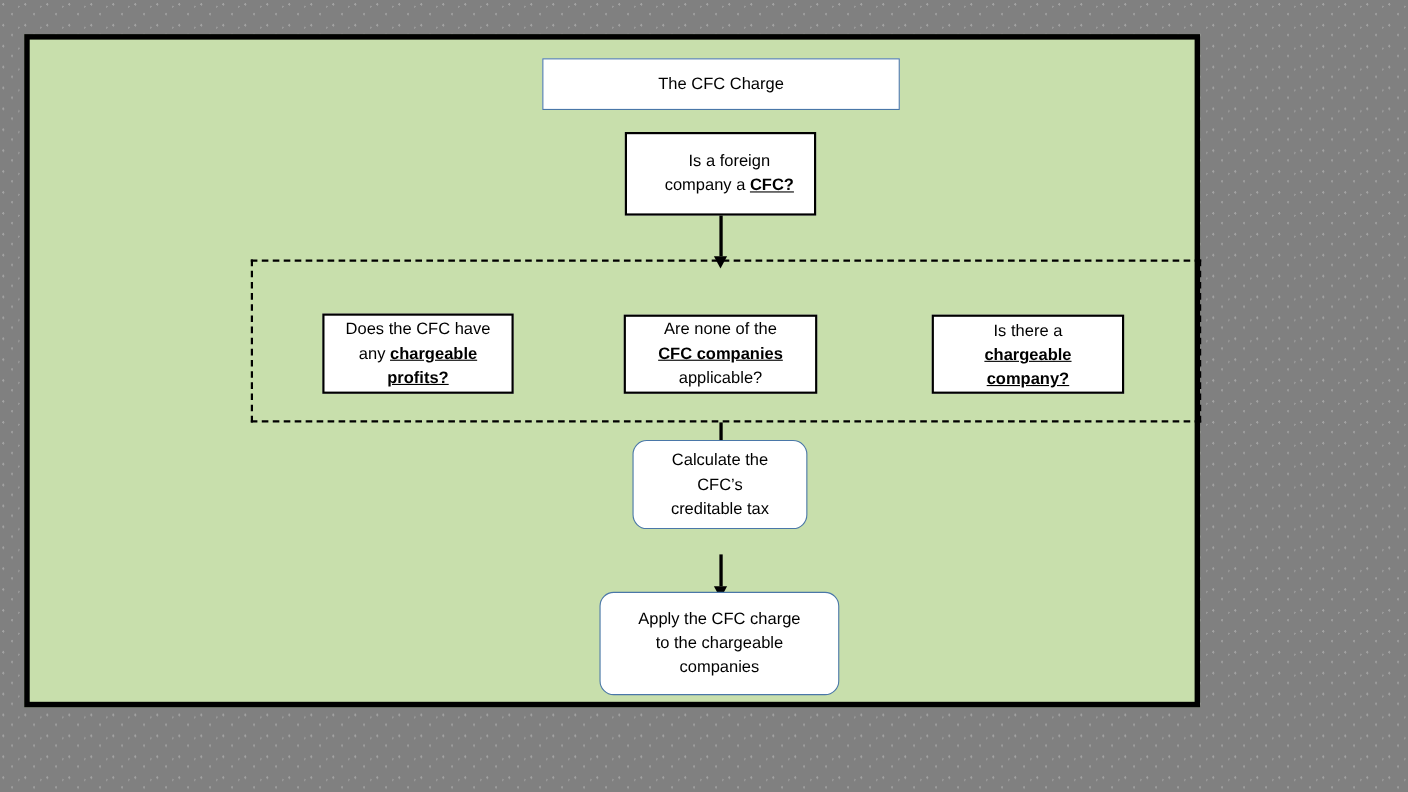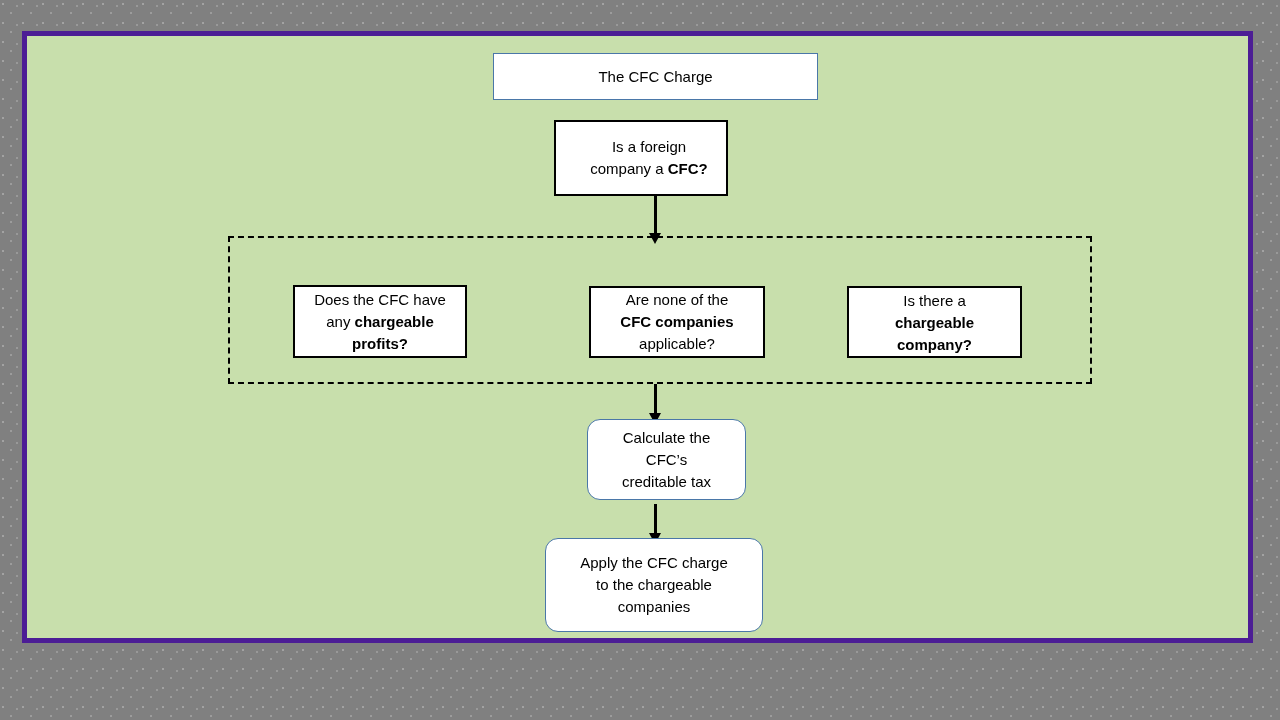--- a/index.html
+++ b/index.html
@@ -17,24 +17,24 @@
       radial-gradient(circle at 17px 6px, rgba(190,190,190,0.40) 0.8px, transparent 1.1px);
     background-size: 20px 19px, 20px 19px, 20px 19px;
     font-family: "Liberation Sans", sans-serif;
   }
 
   
   #slide-frame {
     position: absolute;
     left: 22px;
     top: 31px;
-    width: 1231px;
+    width: 1069px;
     height: 612px;
     background: #C8DFAC;
-    border: 5px solid #4c1d95;
+    border: 5px solid #000000;
     box-sizing: border-box;
   }
   #canvas {
     position: absolute;
     left: 0; top: 0;
     width: 100%; height: 100%;
   }
 
   
   .node {
@@ -59,21 +59,21 @@
   .node.rounded {
     border-radius: 13px;
   }
   .node .txt {
     display: block;
     width: 100%;
     padding: 0 6px;
     box-sizing: border-box;
     white-space: pre-line;
   }
-  .node b { font-weight: bold; }
+  .node b { font-weight: bold; text-decoration: underline; }
 
   
   #exemption-group {
     position: absolute;
     box-sizing: border-box;
     border: 2px dashed #000000;
     background: transparent;
   }
 
   
@@ -100,50 +100,50 @@
 </head>
 <body>
 
 <div id="slide-frame">
   <div id="canvas">
 
     <div class="node thin-blue" style="left:466px; top:17px; width:325px; height:47px;">
       <span class="txt">The CFC Charge</span>
     </div>
 
-    <div class="node black-edge" style="left:527px; top:84px; width:174px; height:76px;padding-left:16px;">
+    <div class="node black-edge" style="left:541px; top:84px; width:174px; height:76px;padding-left:16px;">
       <span class="txt">Is a foreign<br>company a <b>CFC?</b></span>
     </div>
 
     <div class="connector" style="left:627px; top:160px; width:3px; height:48px;">
       <div class="shaft" style="height:37px;"></div>
       <div class="head" style="top:37px;"></div>
     </div>
 
     <div id="exemption-group" style="left:201px; top:200px; width:864px; height:148px;">
     </div>
 
     <div class="node black-edge" style="left:266px; top:249px; width:174px; height:73px;">
       <span class="txt">Does the CFC have<br>any <b>chargeable<br>profits?</b></span>
     </div>
 
-    <div class="node black-edge" style="left:540px; top:250px; width:176px; height:72px;margin-left:22px;">
+    <div class="node black-edge" style="left:540px; top:250px; width:176px; height:72px;">
       <span class="txt">Are none of the<br><b>CFC companies</b><br>applicable?</span>
     </div>
 
     <div class="node black-edge" style="left:820px; top:250px; width:175px; height:72px;align-items:flex-end;">
       <span class="txt">Is there a<br><b>chargeable<br>company?</b></span>
     </div>
 
     <div class="connector" style="left:627px; top:348px; width:3px; height:40px;">
       <div class="shaft" style="height:29px;"></div>
       <div class="head" style="top:29px;"></div>
     </div>
 
-    <div class="node thin-blue rounded" style="left:548px; top:383px; width:159px; height:81px;margin-left:12px;">
+    <div class="node thin-blue rounded" style="left:548px; top:364px; width:159px; height:81px;">
       <span class="txt">Calculate the<br>CFC’s<br>creditable tax</span>
     </div>
 
     <div class="connector" style="left:627px; top:468px; width:3px; height:40px;">
       <div class="shaft" style="height:29px;"></div>
       <div class="head" style="top:29px;"></div>
     </div>
 
     <div class="node thin-blue rounded" style="left:518px; top:502px; width:218px; height:94px;">
       <span class="txt">Apply the CFC charge<br>to the chargeable<br>companies</span>

